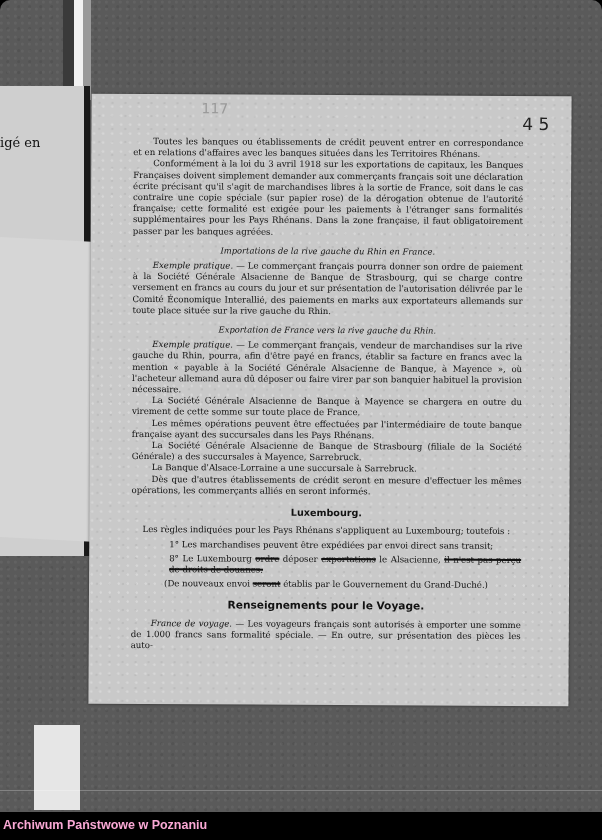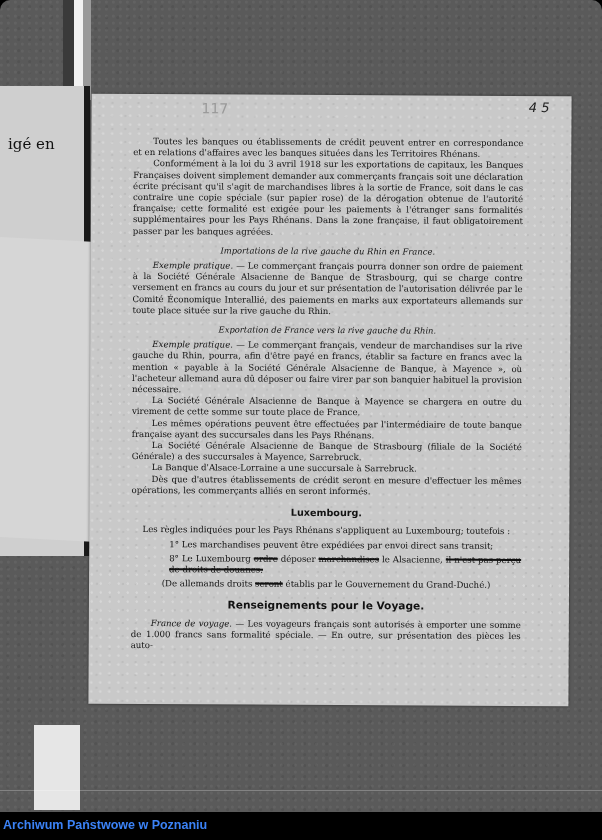--- a/index.html
+++ b/index.html
@@ -30,37 +30,36 @@
   }
   .left-strip {
     position:absolute; left:34px; top:725px; width:46px; height:85px;
     background:#e6e6e6;
   }
   .spine {
     position:absolute; left:63px; top:0; width:28px; height:100px;
     background:linear-gradient(90deg,#3a3a3a 0 40%, #f2f2f2 40% 70%, #9a9a9a 70%);
   }
   .left-fragment {
-    position:absolute; left:8px; top:135px;
-    font-size:15px; color:#111;
+    position:absolute; left:0; top:135px;
+    font-size:13px; color:#111;
   }
   .page {
     position:absolute; left:90px; top:95px; width:480px; height:610px;
     background:#c9c9c9;
     background-image:
       radial-gradient(circle at 30% 40%, rgba(255,255,255,0.25) 0 1px, transparent 1.5px),
       radial-gradient(circle at 60% 70%, rgba(0,0,0,0.06) 0 1px, transparent 1.5px);
     background-size: 9px 9px, 13px 13px;
     box-shadow: 0 0 3px rgba(0,0,0,0.5);
     transform: rotate(0.3deg);
   }
   .page-mark {
-    position:absolute; right:22px; top:4px;
-    font-family: "DejaVu Sans", sans-serif; font-size:13px; color:#222;
-    font-style:italic;
+    position:absolute; right:22px; top:18px;
+    font-family: "DejaVu Sans", sans-serif; font-size:17px; color:#222;
   }
   .pencil-mark {
     position:absolute; left:110px; top:6px; font-size:14px; color:#9a9a9a;
     font-family: "DejaVu Sans", sans-serif;
   }
   .content {
     position:absolute; left:42px; top:42px; width:390px;
     font-size:8.6px; line-height:11.2px; color:#111;
     text-align:justify;
   }
@@ -78,21 +77,21 @@
   .center { text-align:center; text-indent:0 !important; }
   .strike { text-decoration: line-through; text-decoration-thickness:2px; }
   em { }
   .footer-band {
     position:absolute; left:0; top:812px; width:602px; height:28px;
     background:#000;
   }
   .footer-text {
     position:absolute; left:3px; top:818px;
     font-family:"Liberation Sans", sans-serif; font-weight:bold;
-    font-size:12.5px; color:#3b82f6;
+    font-size:12.5px; color:#f9a8d4;
   }
   .scan-line {
     position:absolute; left:0; top:790px; width:602px; height:1px;
     background:rgba(255,255,255,0.25);
   }
 </style>
 </head>
 <body>
 
 <div class="scan"></div>
@@ -117,22 +116,22 @@
     <p><em>Exemple pratique.</em><span> — Le commerçant français, vendeur de marchandises sur la rive gauche du Rhin, pourra, afin d'être payé en francs, établir sa facture en francs avec la mention « payable à la Société Générale Alsacienne de Banque, à Mayence », où l'acheteur allemand aura dû déposer ou faire virer par son banquier habituel la provision nécessaire.</span></p>
     <p>La Société Générale Alsacienne de Banque à Mayence se chargera en outre du virement de cette somme sur toute place de France.</p>
     <p>Les mêmes opérations peuvent être effectuées par l'intermédiaire de toute banque française ayant des succursales dans les Pays Rhénans.</p>
     <p>La Société Générale Alsacienne de Banque de Strasbourg (filiale de la Société Générale) a des succursales à Mayence, Sarrebruck.</p>
     <p>La Banque d'Alsace-Lorraine a une succursale à Sarrebruck.</p>
     <p>Dès que d'autres établissements de crédit seront en mesure d'effectuer les mêmes opérations, les commerçants alliés en seront informés.</p>
 
     <div class="heading">Luxembourg.</div>
     <p class="center">Les règles indiquées pour les Pays Rhénans s'appliquent au Luxembourg; toutefois :</p>
     <p class="list-item">1° Les marchandises peuvent être expédiées par envoi direct sans transit;</p>
-    <p class="list-item"><span>8° Le Luxembourg </span><span class="strike">ordre</span><span> déposer </span><span class="strike">marchandises</span><span> le Alsacienne, </span><span class="strike">il n'est pas perçu de droits de douanes.</span></p>
-    <p class="center"><span>(De allemands droits </span><span class="strike">seront</span><span> établis par le Gouvernement du Grand-Duché.)</span></p>
+    <p class="list-item"><span>8° Le Luxembourg </span><span class="strike">ordre</span><span> déposer </span><span class="strike">exportations</span><span> le Alsacienne, </span><span class="strike">il n'est pas perçu de droits de douanes.</span></p>
+    <p class="center"><span>(De nouveaux envoi </span><span class="strike">seront</span><span> établis par le Gouvernement du Grand-Duché.)</span></p>
 
     <div class="heading big">Renseignements pour le Voyage.</div>
     <p><em>France de voyage.</em><span> — Les voyageurs français sont autorisés à emporter une somme de 1.000 francs sans formalité spéciale. — En outre, sur présentation des pièces les auto-</span></p>
   </div>
 </div>
 
 <div class="scan-line"></div>
 <div class="footer-band"></div>
 <div class="footer-text">Archiwum Państwowe w Poznaniu</div>
 

